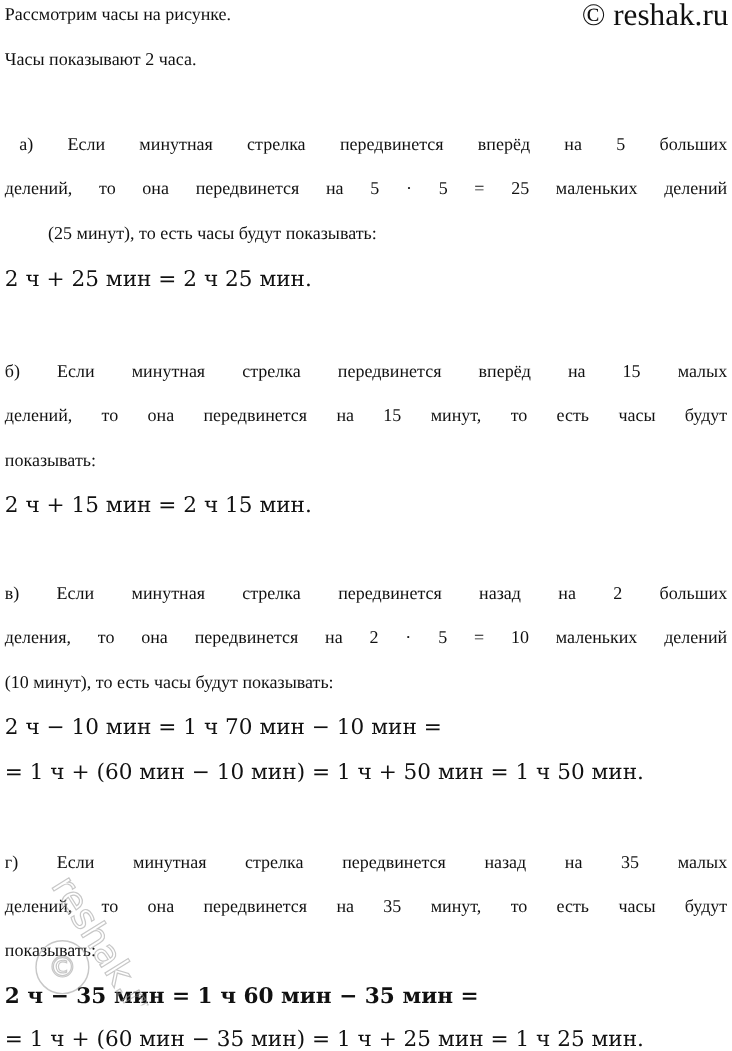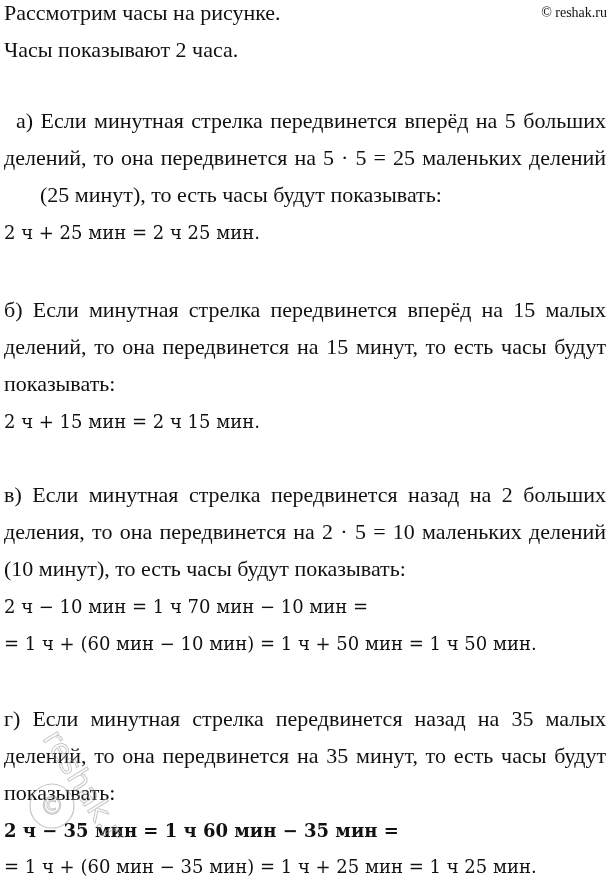--- a/index.html
+++ b/index.html
@@ -3,31 +3,31 @@
   <meta charset="utf-8">
   <style>
     html, body { margin: 0; padding: 0; background: #ffffff; }
     body {
       width: 610px; height: 876px; position: relative; overflow: hidden;
       font-family: "Liberation Serif", "DejaVu Serif", serif;
       color: #111111;
     }
     .line {
       position: absolute; left: 4px; right: 4px;
-      font-size: 22px; line-height: 26px; white-space: nowrap;
+      font-size: 15px; line-height: 26px; white-space: nowrap;
     }
     .justify {
       text-align: justify; text-align-last: justify; white-space: normal;
     }
     .math {
       font-family: "DejaVu Serif", "Liberation Serif", serif;
       font-size: 18px; letter-spacing: 0px;
     }
     .header-right {
-      position: absolute; right: 3px; top: 0px; font-size: 14px; line-height: 26px;
+      position: absolute; right: 3px; top: 0px; font-size: 26px; line-height: 26px;
     }
     .watermark {
       position: absolute; left: 12px; top: 718px; width: 160px; height: 120px;
       pointer-events: none; opacity: 0.55;
     }
     .watermark svg { width: 100%; height: 100%; }
   </style>
 </head>
 <body>
 

